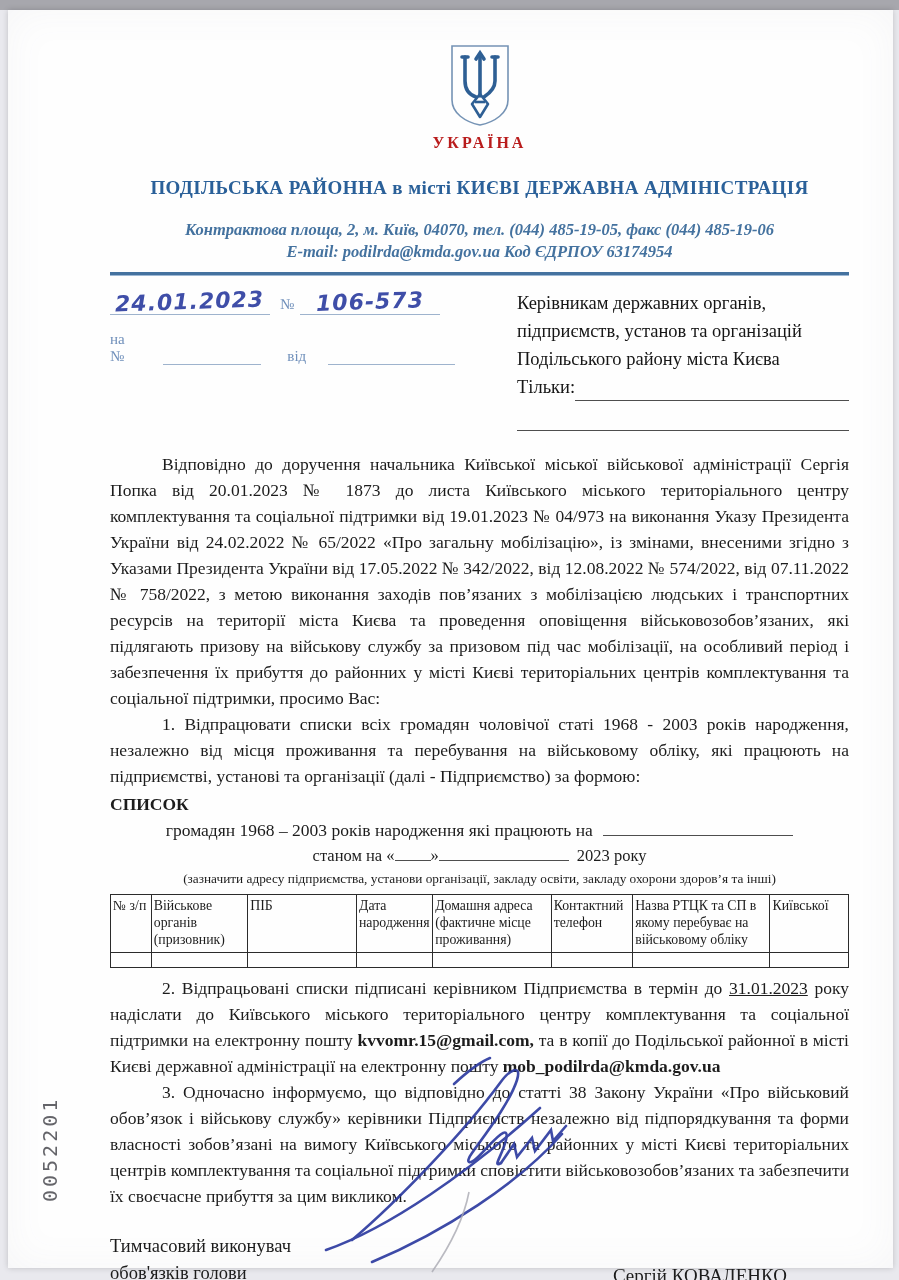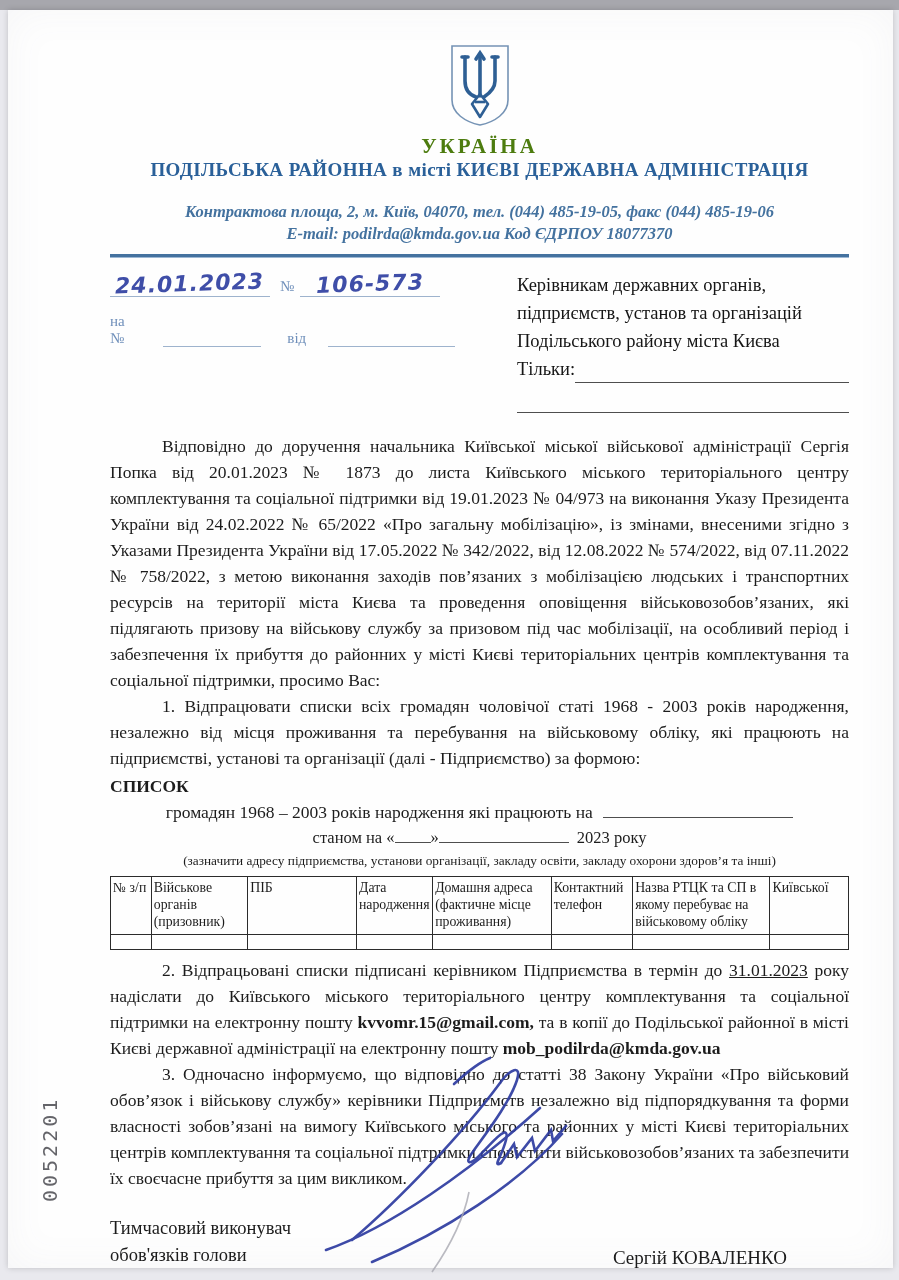--- a/index.html
+++ b/index.html
@@ -12,22 +12,22 @@
   .photo-top-bar{position:absolute;left:0;top:0;width:899px;height:10px;background:#a7a7ad;}
   .sheet{
     position:absolute;left:8px;top:10px;width:885px;height:1258px;
     background:#fefefe;box-sizing:border-box;
     padding:34px 44px 0 102px;
     box-shadow:0 0 6px rgba(0,0,0,.18), inset 0 0 40px rgba(120,120,140,.06);
   }
   
   .emblem-block{text-align:center;}
   .emblem-svg{display:inline-block;}
-  .country{font-size:21px;font-weight:bold;letter-spacing:3px;color:#4d7c0f;margin-top:2px;}
-  .org-title{margin-top:0;text-align:center;font-size:19px;font-weight:bold;color:#2a6099;letter-spacing:.4px;}
+  .country{font-size:16px;font-weight:bold;letter-spacing:3px;color:#b91c1c;margin-top:2px;}
+  .org-title{margin-top:25px;text-align:center;font-size:19px;font-weight:bold;color:#2a6099;letter-spacing:.4px;}
   .contact{margin-top:20px;text-align:center;font-style:italic;color:#44729f;font-size:16.5px;line-height:22px;font-weight:600;}
   .sep{margin-top:9px;height:3px;background:#44729f;border-bottom:1px solid #9db8d4;}
   
   .ref-row{margin-top:13px;display:flex;justify-content:space-between;}
   .ref-left{width:345px;font-size:15px;color:#6f8fba;}
   .refline1{display:flex;align-items:flex-end;}
   .hw{font-family:"DejaVu Sans",sans-serif;font-style:italic;font-weight:600;color:#3f4ea8;
       font-size:22px;letter-spacing:1px;display:inline-block;transform:rotate(-2deg);}
   .u-blue{border-bottom:1.5px solid #9eb3cd;display:inline-block;text-align:center;}
   .num-sign{margin:0 6px 2px 10px;color:#6f8fba;font-size:15px;}
@@ -86,21 +86,21 @@
         <path d="M26 58 H36"></path>
       </g>
     </svg>
     <div class="country">УКРАЇНА</div>
   </div>
 
   <div class="org-title">ПОДІЛЬСЬКА РАЙОННА в місті КИЄВІ ДЕРЖАВНА АДМІНІСТРАЦІЯ</div>
 
   <div class="contact">
     <div>Контрактова площа, 2, м. Київ, 04070, тел. (044) 485-19-05, факс (044) 485-19-06</div>
-    <div>E-mail: podilrda@kmda.gov.ua  Код ЄДРПОУ 18077370</div>
+    <div>E-mail: podilrda@kmda.gov.ua  Код ЄДРПОУ 63174954</div>
   </div>
 
   <div class="sep"></div>
 
   <div class="ref-row">
     <div class="ref-left">
       <div class="refline1">
         <span class="u-blue" style="width:160px;"><span class="hw">24.01.2023</span></span>
         <span class="num-sign">№</span>
         <span class="u-blue" style="width:140px;"><span class="hw">106-573</span></span>

